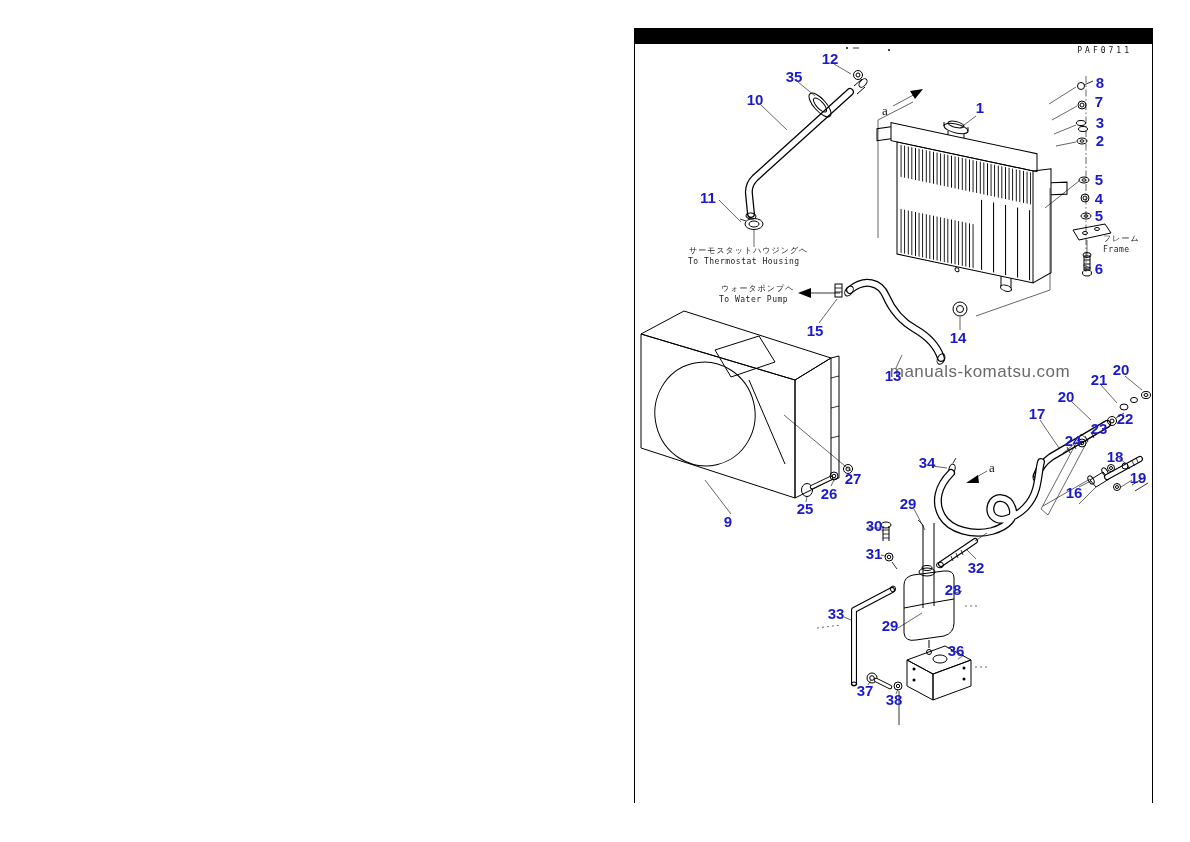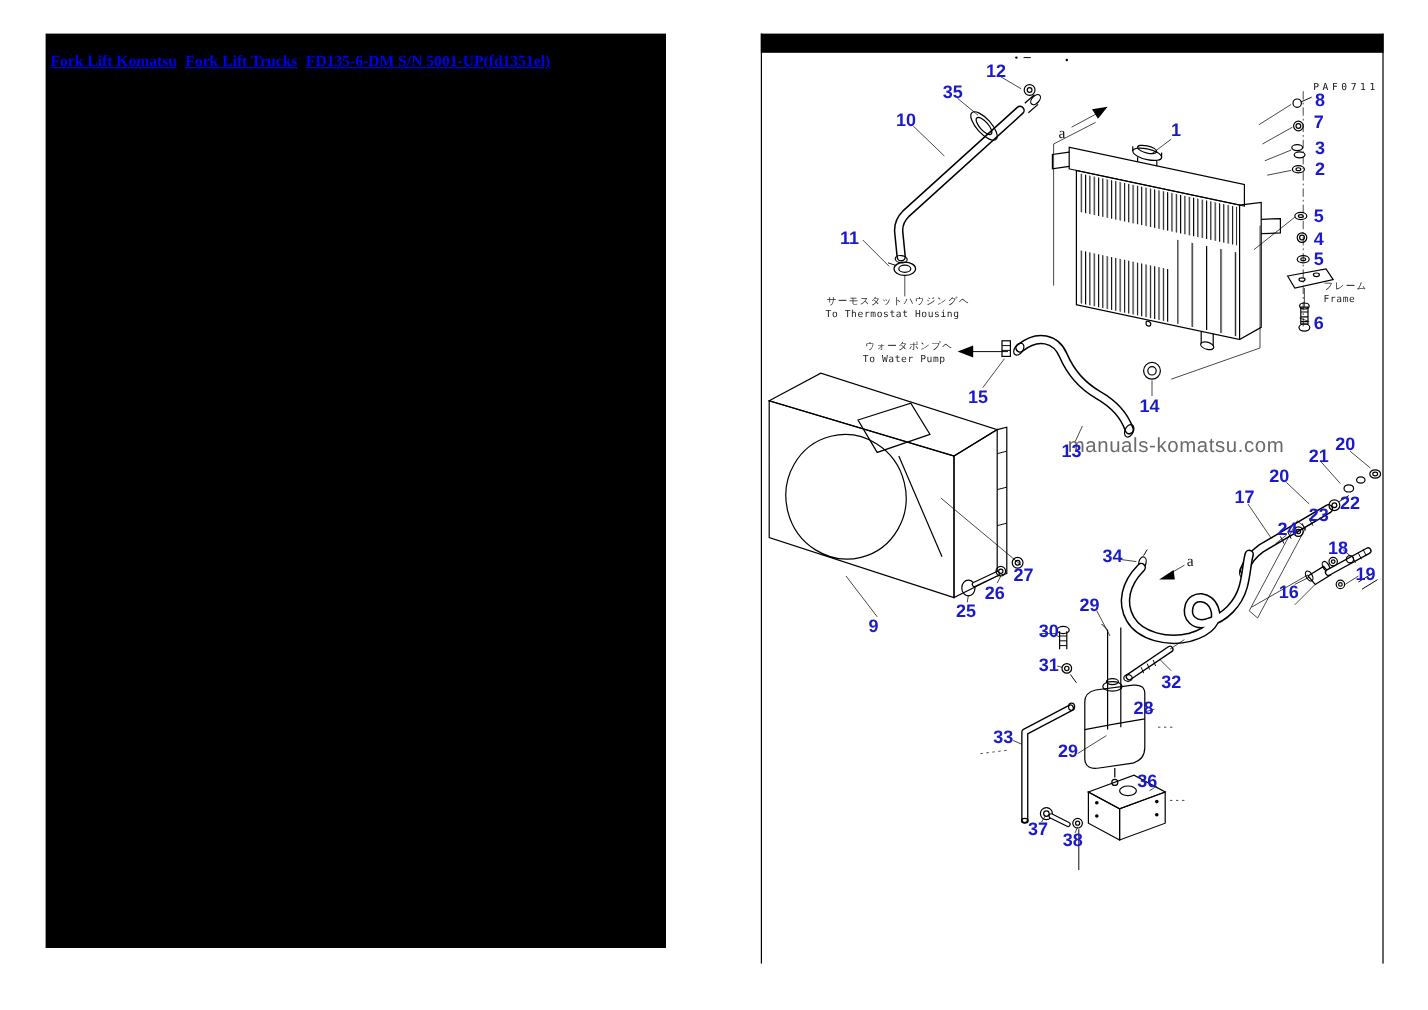--- a/index.html
+++ b/index.html
@@ -5,22 +5,22 @@
   :root { --callout:#1a1acc; --link:#0000ee; --wm:#6a6a6a; }
   html,body{margin:0;padding:0;background:#fff;}
   .page{position:relative;width:1190px;height:842px;background:#fff;overflow:hidden;
         font-family:"Liberation Sans",sans-serif;}
   .left-panel{position:absolute;left:38px;top:28px;width:517px;height:762px;background:#000;}
   .link-row{padding:15px 0 0 4px;font:bold 13px "Liberation Serif",serif;white-space:nowrap;}
   .link-row a{color:var(--link);text-decoration:underline;margin-right:7px;cursor:pointer;}
   .diagram-panel{position:absolute;left:634px;top:28px;width:517px;height:775px;
         border-left:1px solid #000;border-right:1px solid #000;background:#fff;}
   .top-bar{position:absolute;left:-1px;top:0;width:519px;height:16px;background:#000;}
-  .plate-code{position:absolute;right:3px;top:18px;font:8px "DejaVu Sans Mono",monospace;
-        letter-spacing:3px;color:#111;margin-top:22px;}
+  .plate-code{position:absolute;right:20px;top:18px;font:8px "DejaVu Sans Mono",monospace;
+        letter-spacing:3px;color:#111;}
   svg.drawing{position:absolute;left:0;top:0;}
   .callout{font:bold 15px "Liberation Sans",sans-serif;fill:var(--callout);
         text-anchor:middle;cursor:pointer;}
   .jp{font:8px "DejaVu Sans",sans-serif;letter-spacing:1px;fill:#222;}
   .en{font:8px "DejaVu Sans Mono",monospace;letter-spacing:0.5px;fill:#222;}
   .wm{font:17px "Liberation Sans",sans-serif;fill:var(--wm);text-anchor:middle;letter-spacing:0.5px;}
   .sec{font:13px "Liberation Serif",serif;fill:#111;}
   .ln{stroke:#000;stroke-width:1;fill:none;}
   .lnt{stroke:#000;stroke-width:0.6;fill:none;}
   .po{stroke:#000;stroke-width:8;fill:none;stroke-linecap:round;stroke-linejoin:round;}
@@ -30,25 +30,20 @@
   .po3{stroke:#000;stroke-width:4.5;fill:none;stroke-linecap:round;}
   .pi3{stroke:#fff;stroke-width:2.6;fill:none;stroke-linecap:round;}
   .tick{stroke:#000;stroke-width:0.8;fill:none;}
   .fillb{fill:#000;stroke:none;}
 </style>
 </head>
 <body>
 
 <div class="page">
 
-  <div class="left-panel">
-    <div class="link-row">
-      <a href="#">Fork Lift Komatsu</a><a href="#">Fork Lift Trucks</a><a href="#">FD135-6-DM S/N 5001-UP(fd1351el)</a>
-    </div>
-  </div>
 
   <div class="diagram-panel">
     <div class="top-bar"></div>
     <div class="plate-code">PAF0711</div>
 
     <svg class="drawing" width="517" height="775" viewBox="0 0 517 775">
       <defs>
         <pattern id="hv" width="3.6" height="8" patternUnits="userSpaceOnUse">
           <rect width="0.9" height="8" fill="#000"></rect>
         </pattern>

